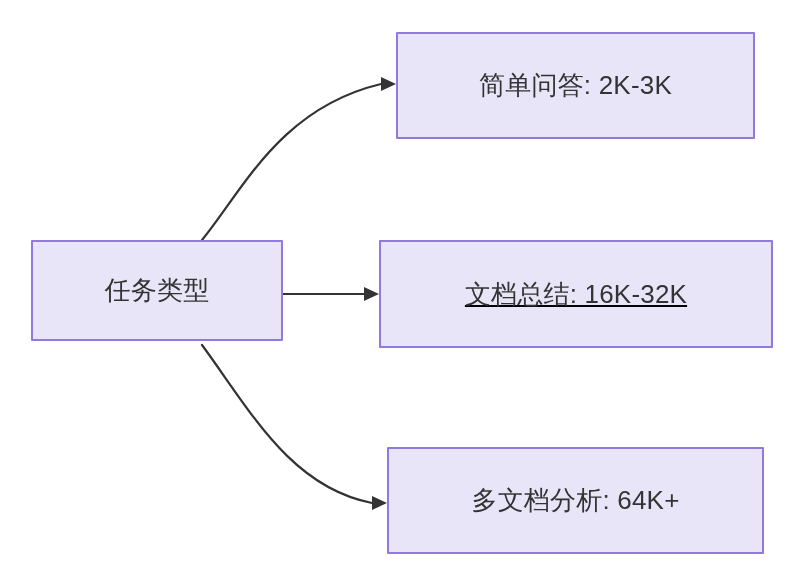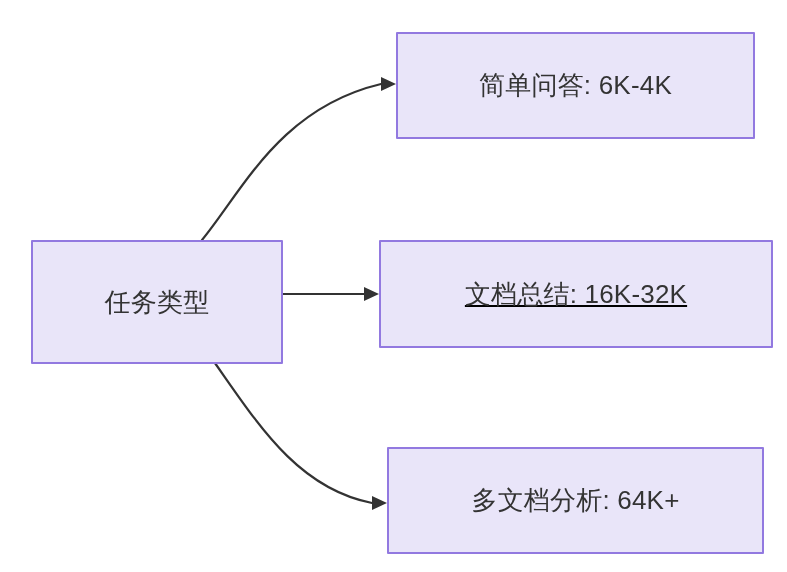--- a/index.html
+++ b/index.html
@@ -44,21 +44,21 @@
     font-size: 26px;
     line-height: 1.25;
     letter-spacing: 0.2px;
     white-space: nowrap;
     font-family: "Liberation Sans", "DejaVu Sans", sans-serif;
   }
   #node-source {
     left: 31px;
     top: 240px;
     width: 252px;
-    height: 124px;
+    height: 101px;
     justify-content: center;
   }
   #node-simple-qa {
     left: 396px;
     top: 32px;
     width: 359px;
     height: 107px;
   }
   #node-doc-summary {
     left: 379px;
@@ -105,21 +105,21 @@
       <path class="edge-path" d="M 202,345 C 250,410 290,487 372,503"></path>
       <polygon class="edge-head" points="372,496 387,503 372,510"></polygon>
     </g>
   </svg>
 
   <div class="node" id="node-source">
     <span class="node-label">任务类型</span>
   </div>
 
   <div class="node" id="node-simple-qa">
-    <span class="node-label">简单问答: 6K-4K</span>
+    <span class="node-label">简单问答: 2K-3K</span>
   </div>
 
   <div class="node" id="node-doc-summary">
     <span class="node-label">文档总结: 16K-32K</span>
   </div>
 
   <div class="node" id="node-multi-doc">
     <span class="node-label">多文档分析: 64K+</span>
   </div>
 

